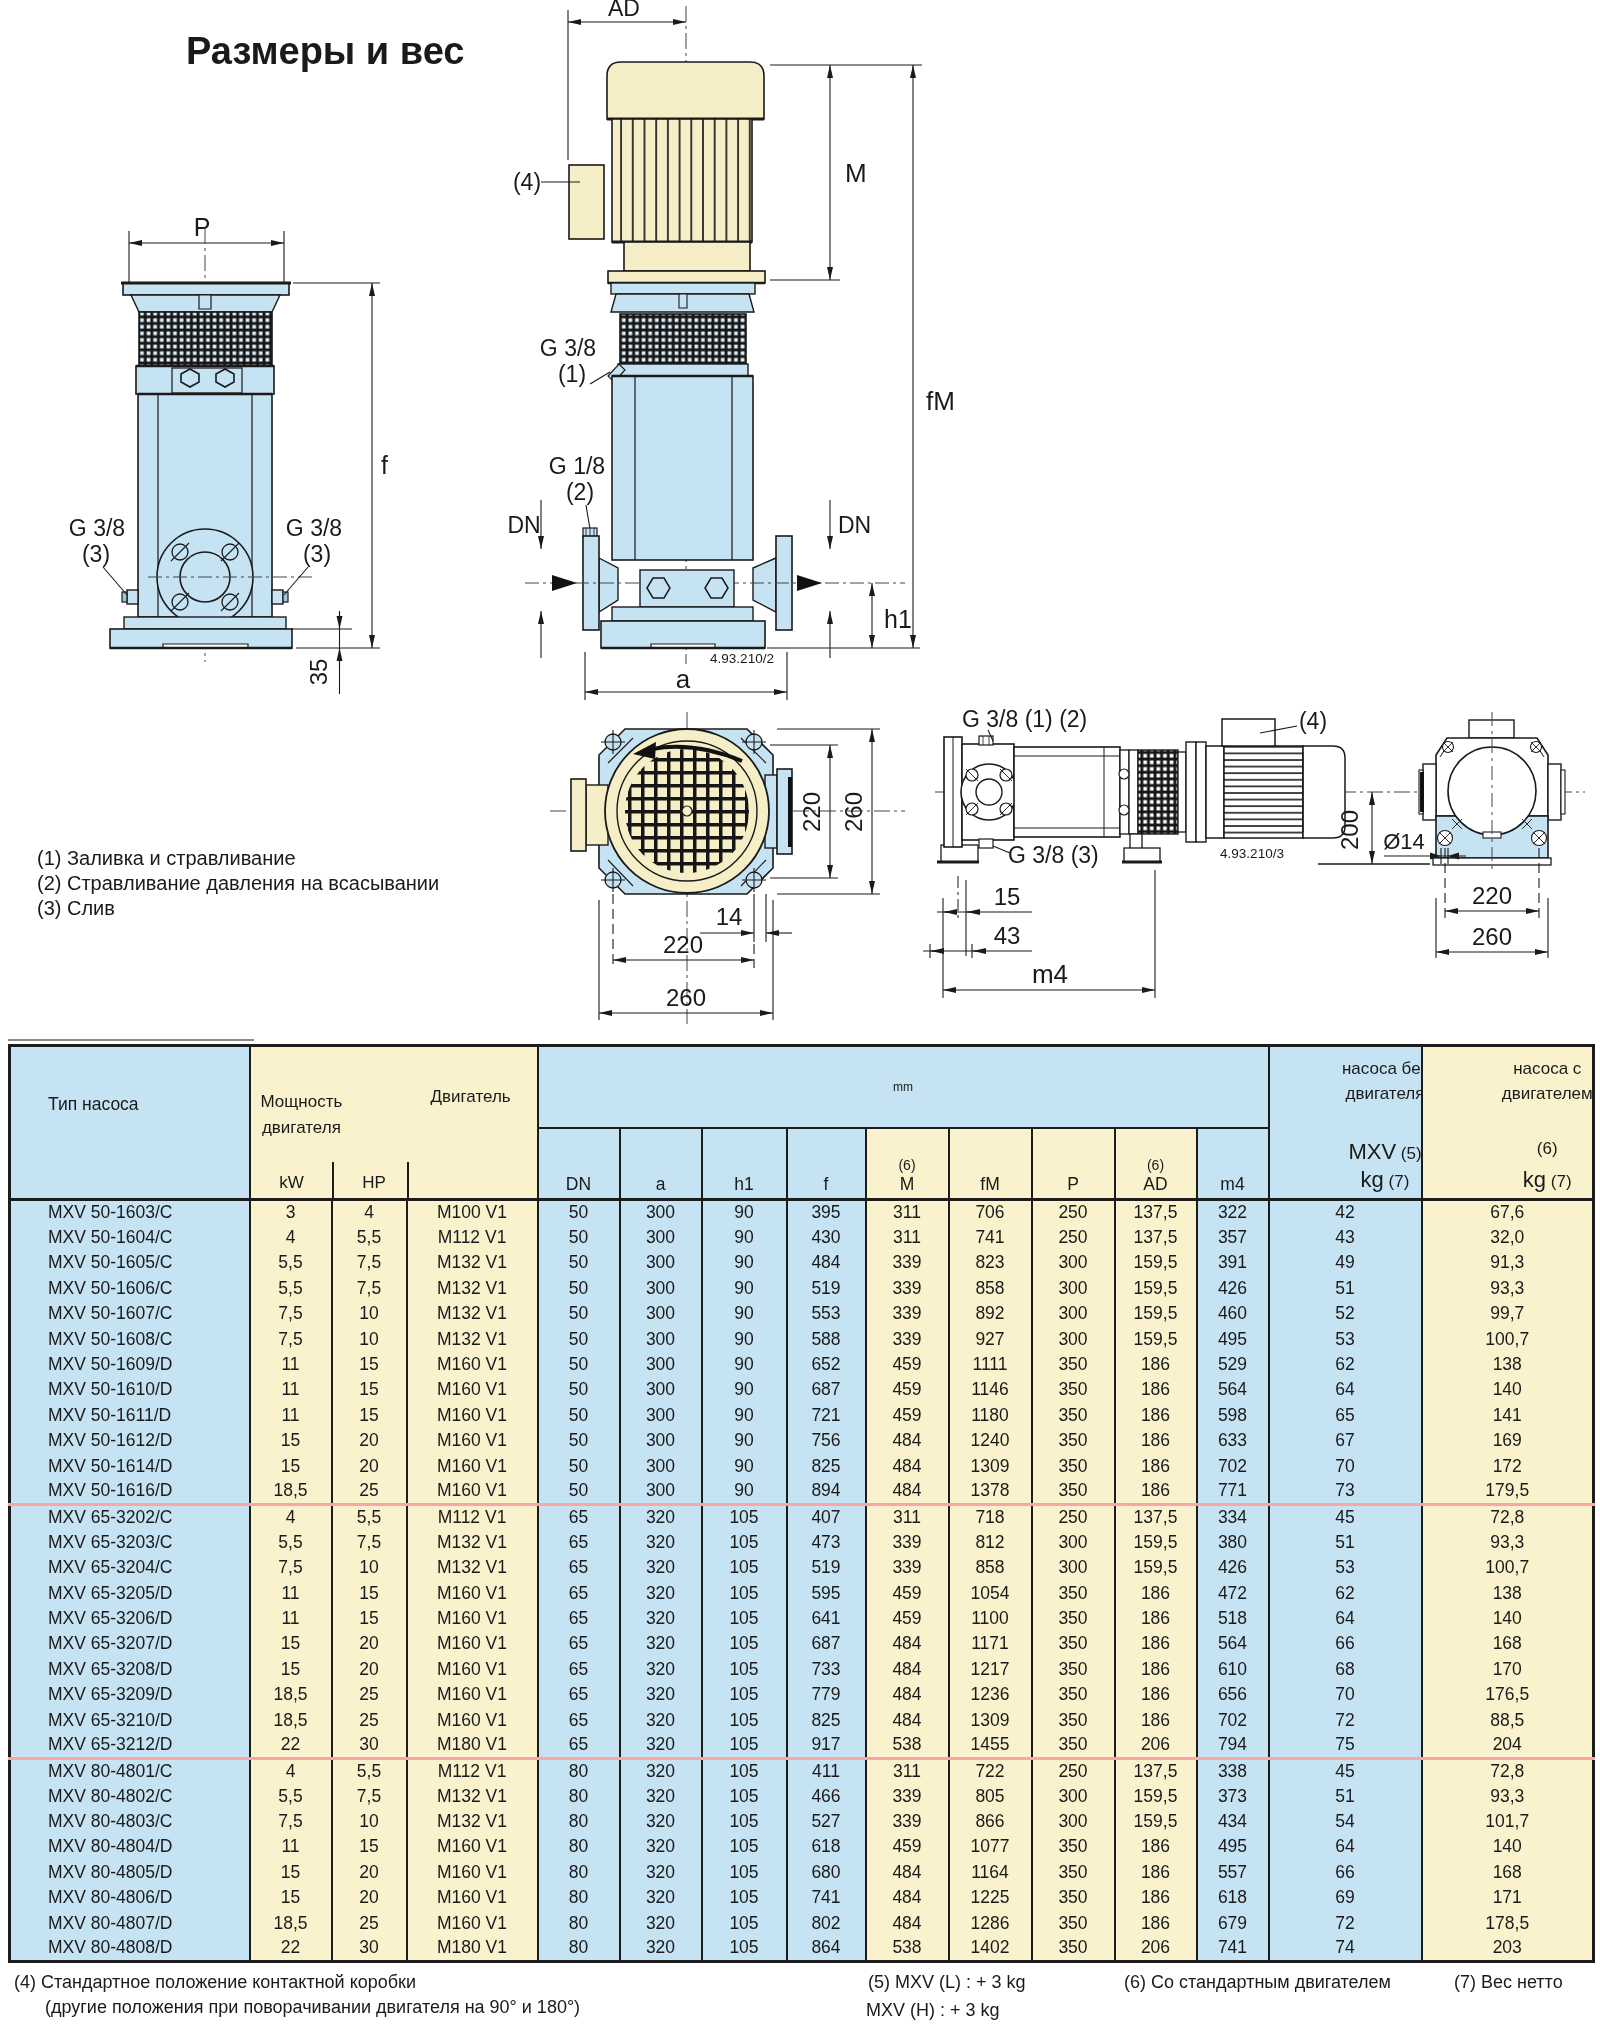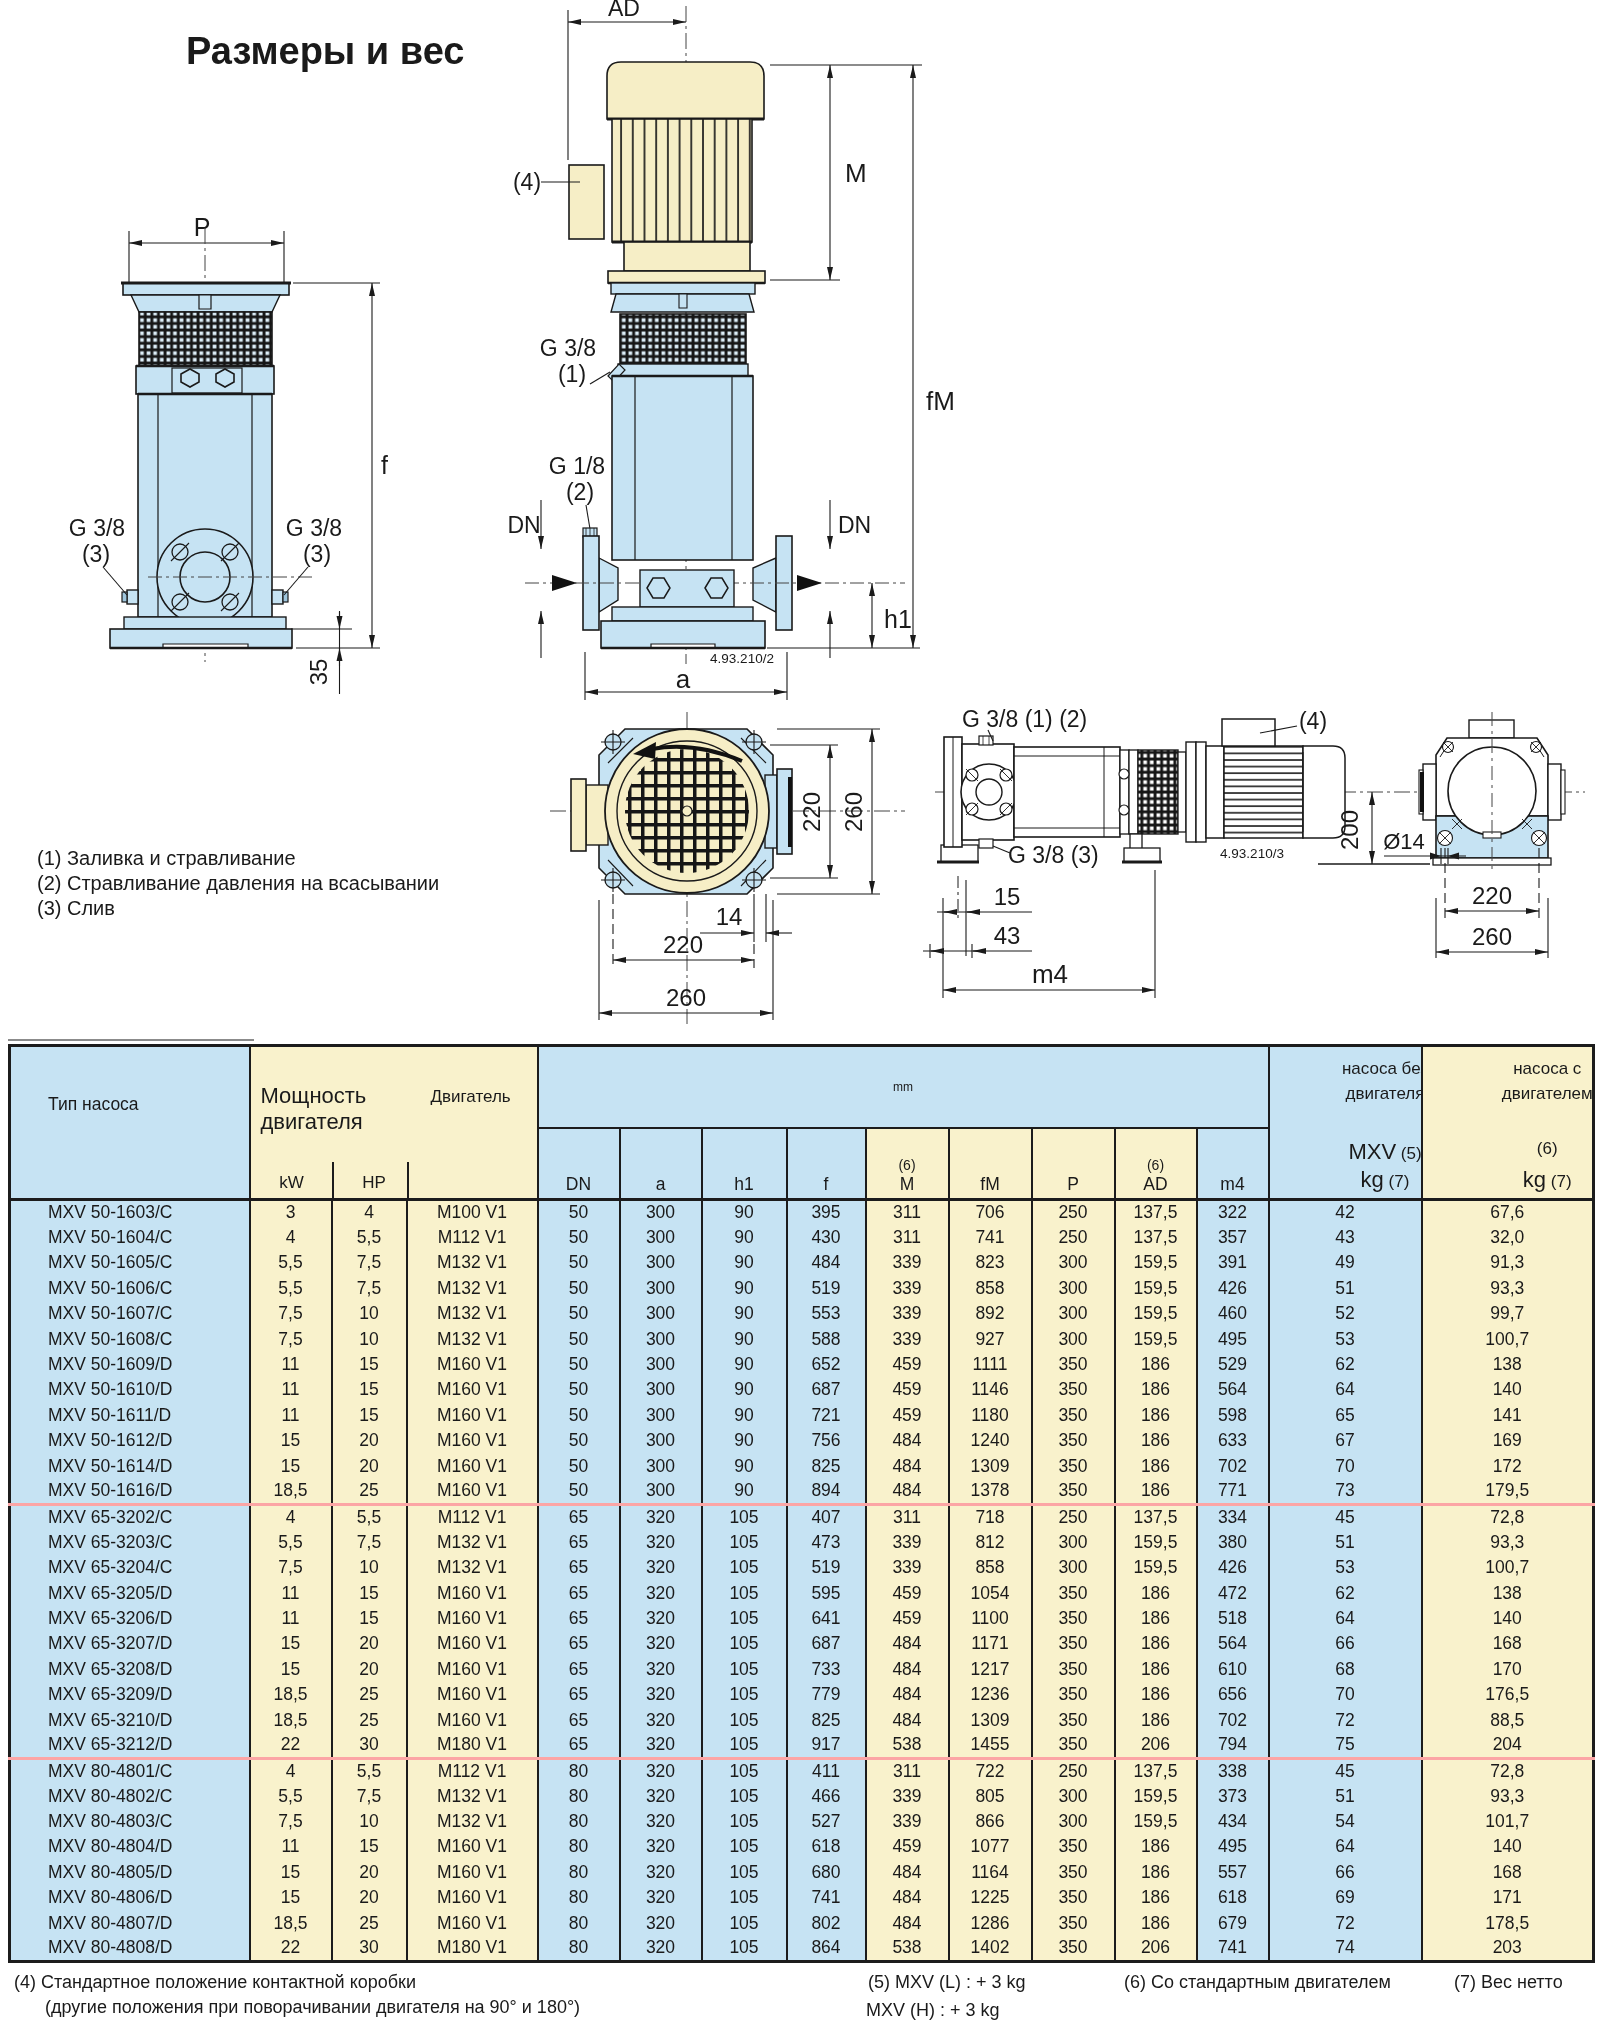--- a/index.html
+++ b/index.html
@@ -16,21 +16,21 @@
   table.spec td{border-left:2px solid #1c1c1c;border-right:2px solid #1c1c1c;
                 text-align:center;padding:0;white-space:nowrap;overflow:hidden;vertical-align:middle;}
   table.spec .c-blue{background:#c6e3f3;}
   table.spec .c-yellow{background:#f9f2cc;}
   table.spec .c-type{text-align:left;padding-left:37px;}
   table.spec thead td{border-bottom:3px solid #1c1c1c;}
   table.spec tbody.grp2, table.spec tbody.grp3{border-top:3px solid #fca5a5;}
   table.spec tbody tr{height:25.4px;}
   tr.hdr1{height:82px;} tr.hdr2{height:69px;}
   .power-box{position:relative;width:100%;height:151px;}
-  .power-title{position:absolute;left:10px;top:36px;font-size:22px;line-height:26px;text-align:left;}
+  .power-title{position:absolute;left:10px;top:42px;font-size:17px;line-height:26px;text-align:center;}
   .motor-title{position:absolute;left:180px;top:40px;font-size:17px;}
   .kw-label{position:absolute;left:0;width:82px;bottom:5px;text-align:center;font-size:17px;margin-top:46px;}
   .hp-label{position:absolute;left:82px;width:83px;bottom:5px;text-align:center;font-size:17px;}
   .pdiv1{position:absolute;left:81px;bottom:0;width:2px;height:36px;background:#1c1c1c;}
   .pdiv2{position:absolute;left:156px;bottom:0;width:2px;height:36px;background:#1c1c1c;}
   .mm-cell{font-size:12px;border-bottom-width:2px !important;}
   .wt-box{position:relative;width:100%;height:151px;font-size:17px;margin-left:40px;}
   .wt-l1{position:absolute;left:0;width:100%;top:12px;text-align:center;}
   .wt-l2{position:absolute;left:0;width:100%;top:37px;text-align:center;}
   .wt-l3{position:absolute;left:0;width:100%;top:92px;text-align:center;font-size:17px;}

